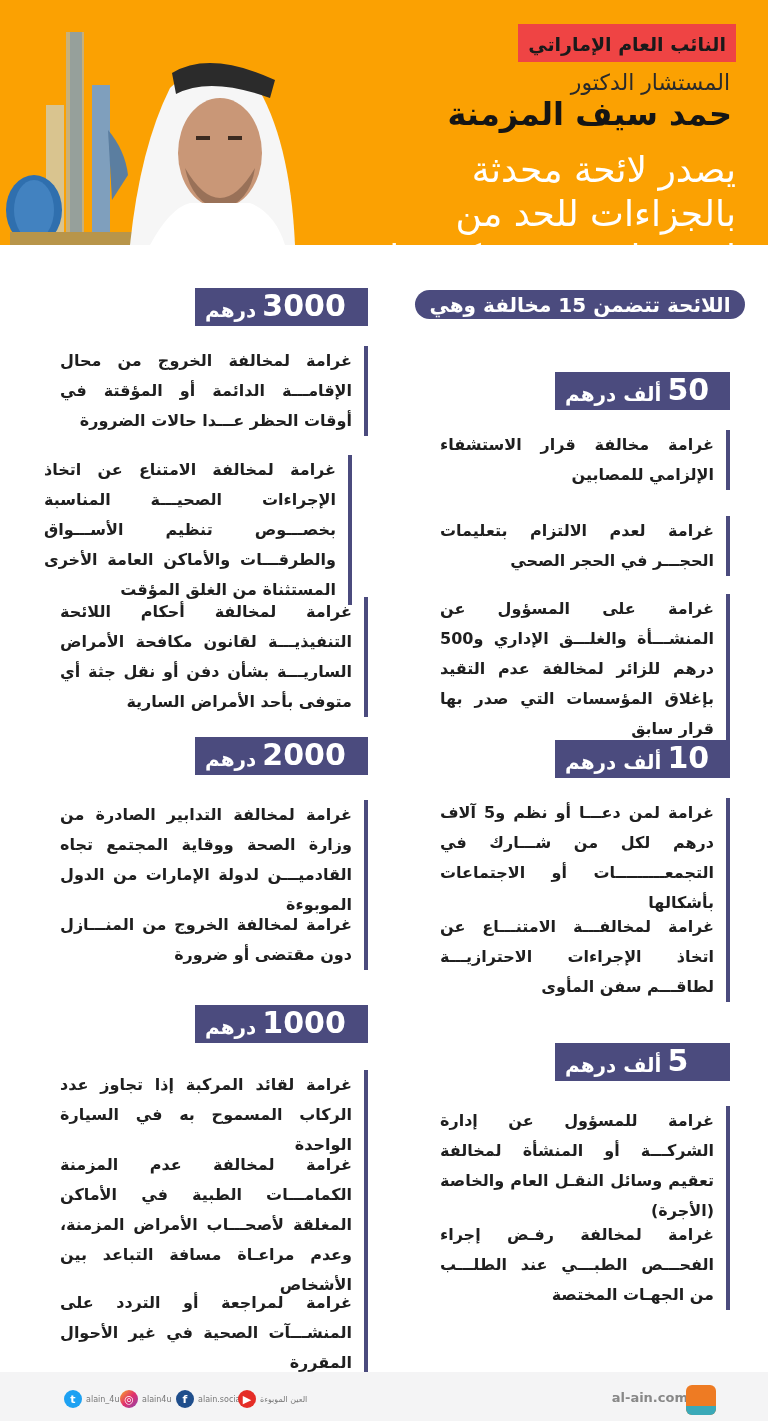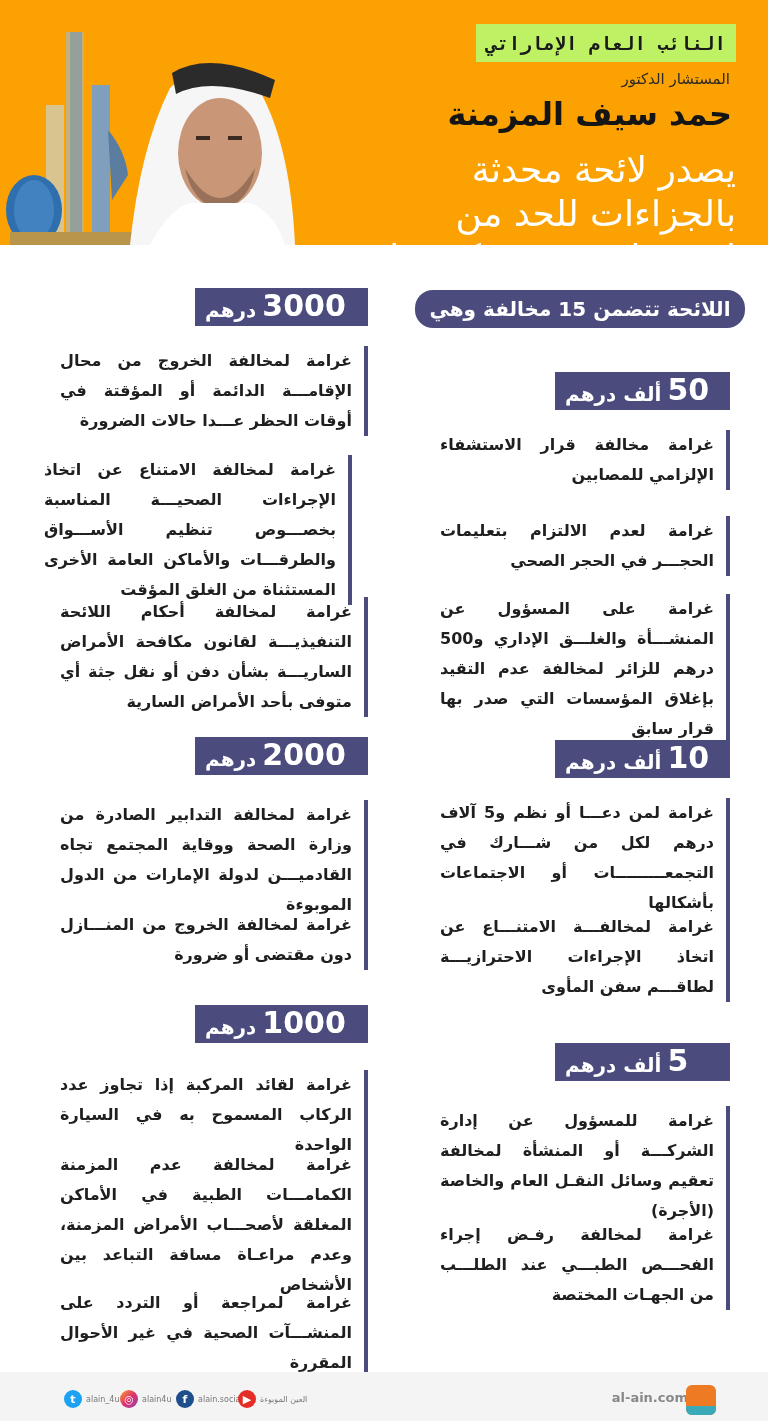--- a/index.html
+++ b/index.html
@@ -1,32 +1,32 @@
 <!DOCTYPE html>
 <html><head>
 <meta charset="utf-8">
 <style>
   * { box-sizing: border-box; margin: 0; padding: 0; }
   html, body { width: 768px; height: 1421px; background: #ffffff; overflow: hidden; }
   body { font-family: "DejaVu Sans", sans-serif; color: #1e1e1e; position: relative; }
 
   
   .header { position: absolute; left: 0; top: 0; width: 768px; height: 245px; background: #FBA102; overflow: hidden; }
-  .header-title-box { position: absolute; right: 32px; top: 24px; background: #bef264; padding: 8px 10px 6px; height: 38px; display: flex; align-items: center; font-family: Liberation Mono, monospace; }
+  .header-title-box { position: absolute; right: 32px; top: 24px; background: #ef4444; padding: 8px 10px 6px; height: 38px; display: flex; align-items: center; }
   .header-title-box span { font-size: 19px; font-weight: bold; color: #1a1a1a; direction: rtl; }
-  .header-subtitle { position: absolute; right: 38px; top: 70px; font-size: 15px; color: #2a2a2a; direction: rtl; }
+  .header-subtitle { position: absolute; right: 38px; top: 70px; font-size: 22px; color: #2a2a2a; direction: rtl; }
   .header-name { position: absolute; right: 36px; top: 95px; font-size: 32px; font-weight: bold; color: #151515; direction: rtl; }
   .header-headline { position: absolute; right: 32px; top: 148px; width: 420px; text-align: right; direction: rtl; font-size: 36px; line-height: 44px; color: #ffffff; }
 
   
   .skyline { position: absolute; left: 0; top: 0; width: 200px; height: 245px; }
   .portrait { position: absolute; left: 110px; top: 28px; width: 200px; height: 217px; }
 
   
-  .pill { position: absolute; left: 415px; top: 290px; width: 330px; height: 38px; background: #4B4B7E; border-radius: 18px; color: #ffffff; font-size: 20px; font-weight: bold; display: flex; align-items: center; justify-content: center; direction: rtl; }
+  .pill { position: absolute; left: 415px; top: 290px; width: 330px; height: 29px; background: #4B4B7E; border-radius: 18px; color: #ffffff; font-size: 20px; font-weight: bold; display: flex; align-items: center; justify-content: center; direction: rtl; }
 
   .amount-box { position: absolute; background: #4B4B7E; color: #fff; height: 38px; display: flex; align-items: flex-end; justify-content: flex-end; padding: 0 10px 4px 10px; direction: rtl; gap: 6px; }
   .amount-box .num { font-size: 30px; font-weight: bold; line-height: 32px; }
   .amount-box .unit { font-size: 20px; font-weight: bold; line-height: 24px; }
 
   .item { position: absolute; direction: rtl; text-align: justify; text-align-last: right; font-size: 16px; line-height: 30px; color: #1f1f1f; font-weight: bold; padding-right: 12px; border-right: 4px solid #4B4B7E; }
 
   
   .footer { position: absolute; left: 0; top: 1372px; width: 768px; height: 49px; background: #f4f4f5; }
   .social { position: absolute; top: 18px; display: flex; align-items: center; gap: 4px; }

